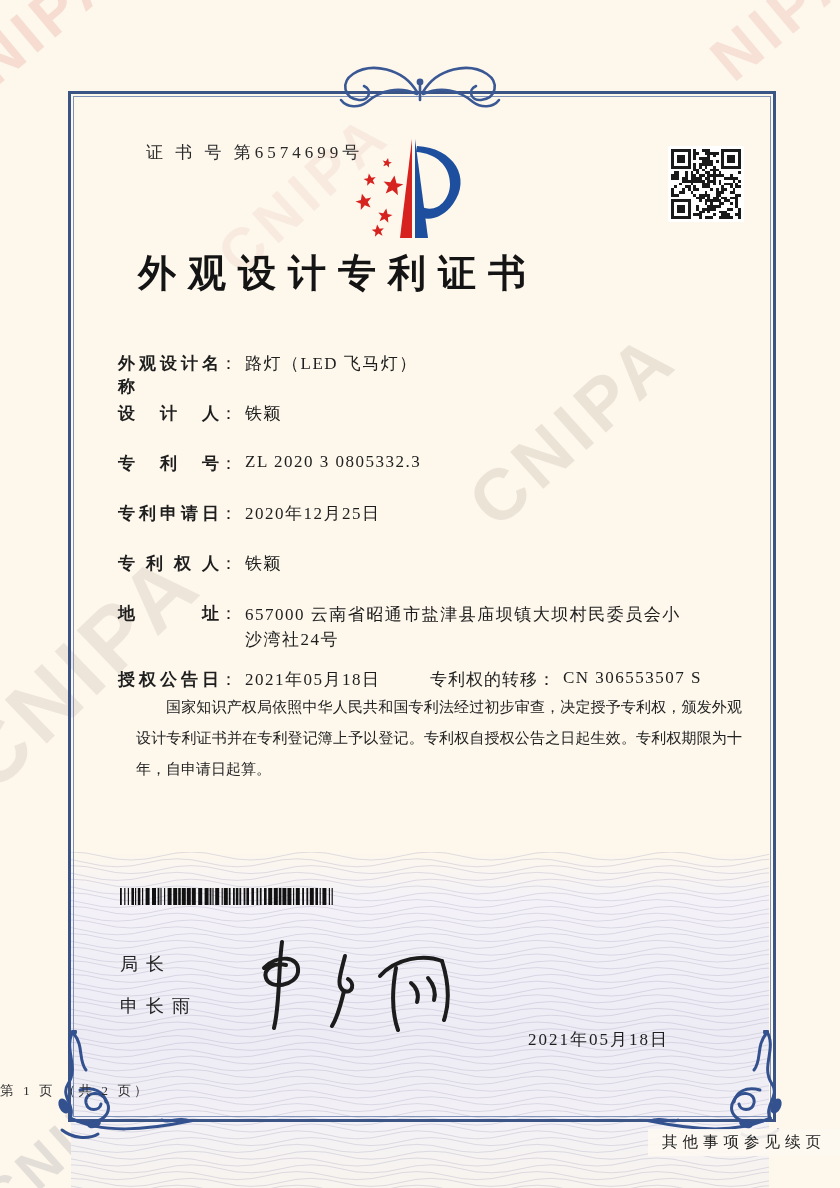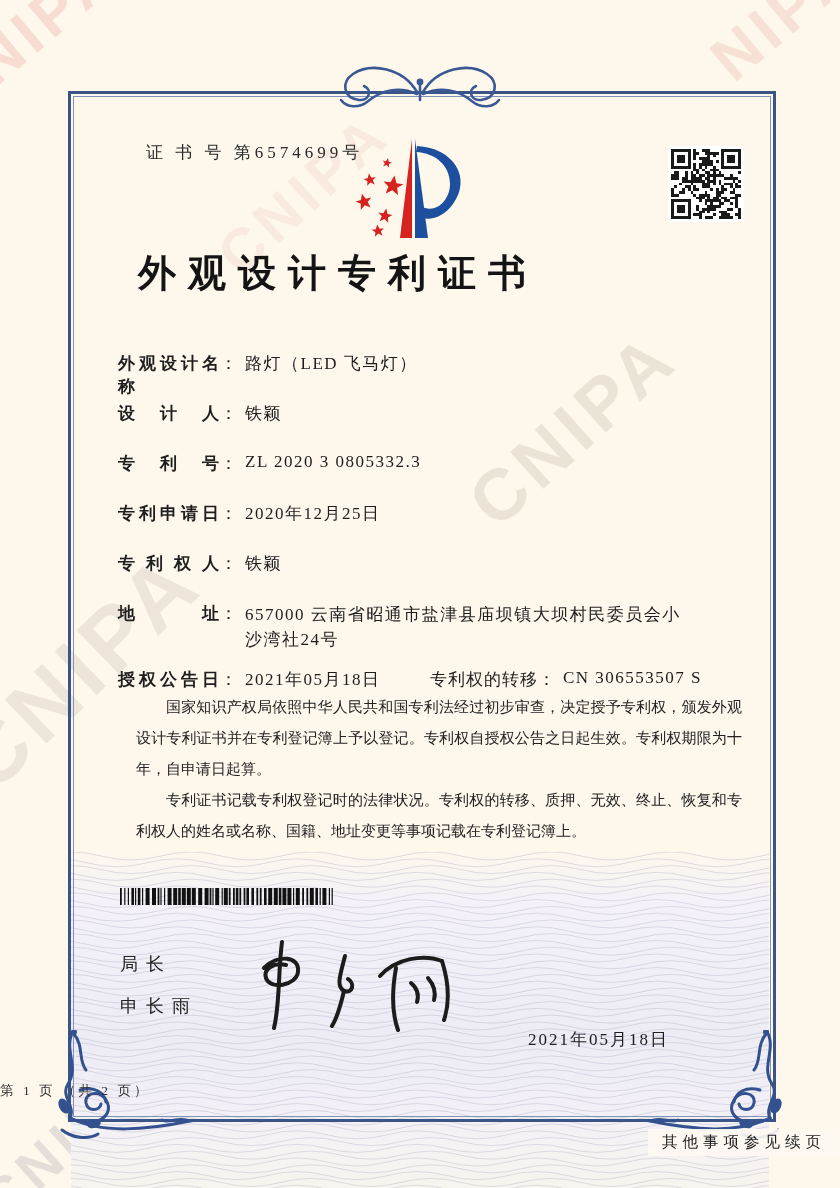--- a/index.html
+++ b/index.html
@@ -435,21 +435,20 @@
 <div class="abs row" style="top:602px;">
   <span class="lbl">地址</span><span class="colon">：</span><span class="val val-wrap">657000 云南省昭通市盐津县庙坝镇大坝村民委员会小沙湾社24号</span>
 </div>
 <div class="abs row" style="top:668px;width:606px;">
   <span class="lbl">授权公告日</span><span class="colon">：</span><span class="val">2021年05月18日</span>
   <span class="grant2"><span>专利权的转移</span><span>：</span><span class="val">CN 306553507 S</span></span>
 </div>
 
 <div class="abs bodytext">
   <p>国家知识产权局依照中华人民共和国专利法经过初步审查，决定授予专利权，颁发外观设计专利证书并在专利登记簿上予以登记。专利权自授权公告之日起生效。专利权期限为十年，自申请日起算。</p>
-  <p>专利证书记载专利权登记时的法律状况。专利权的转移、质押、无效、终止、恢复和专利权人的姓名或名称、国籍、地址变更等事项记载在专利登记簿上。</p>
 </div>
 
 <div id="barcode" class="abs">
   <svg id="bcsvg" width="218" height="17">
       <rect x="0" y="0" width="1.8" height="17" fill="#111111"></rect>
       <rect x="4.2" y="0" width="1.2" height="17" fill="#111111"></rect>
       <rect x="7.8" y="0" width="1.2" height="17" fill="#111111"></rect>
       <rect x="11.399999999999999" y="0" width="2.6" height="17" fill="#111111"></rect>
       <rect x="14.999999999999998" y="0" width="1.2" height="17" fill="#111111"></rect>
       <rect x="17.799999999999997" y="0" width="2.6" height="17" fill="#111111"></rect>

